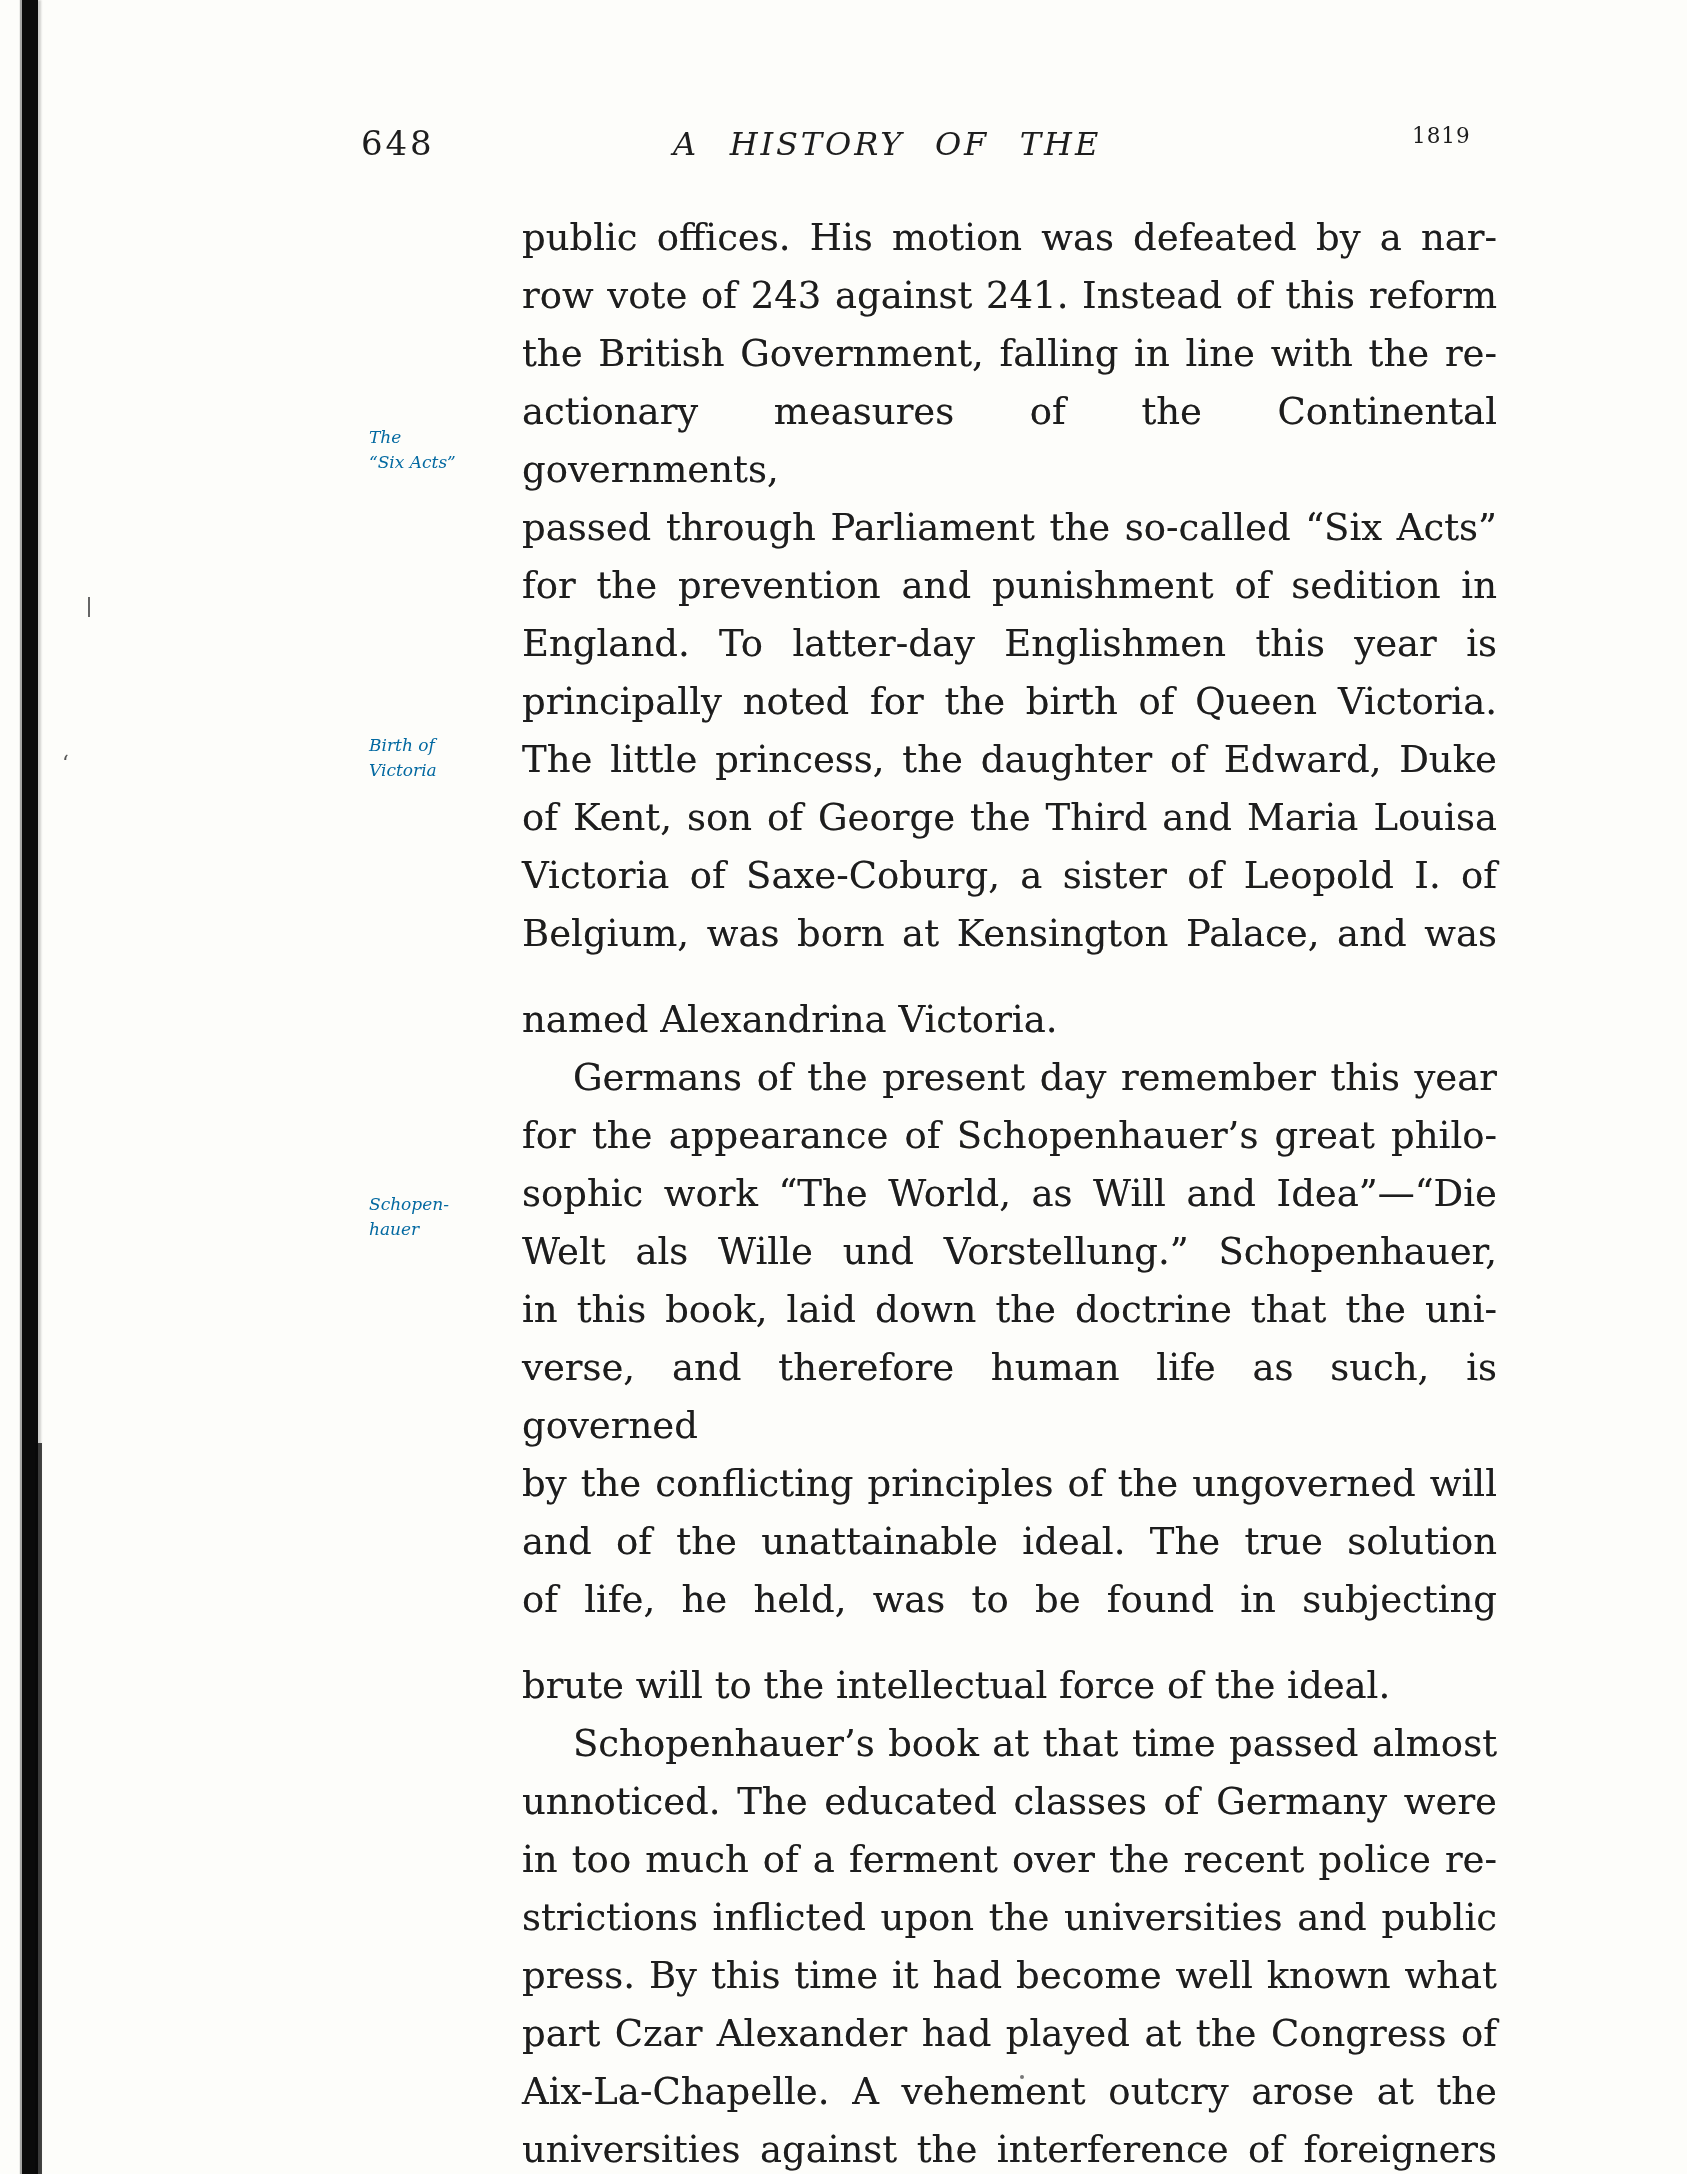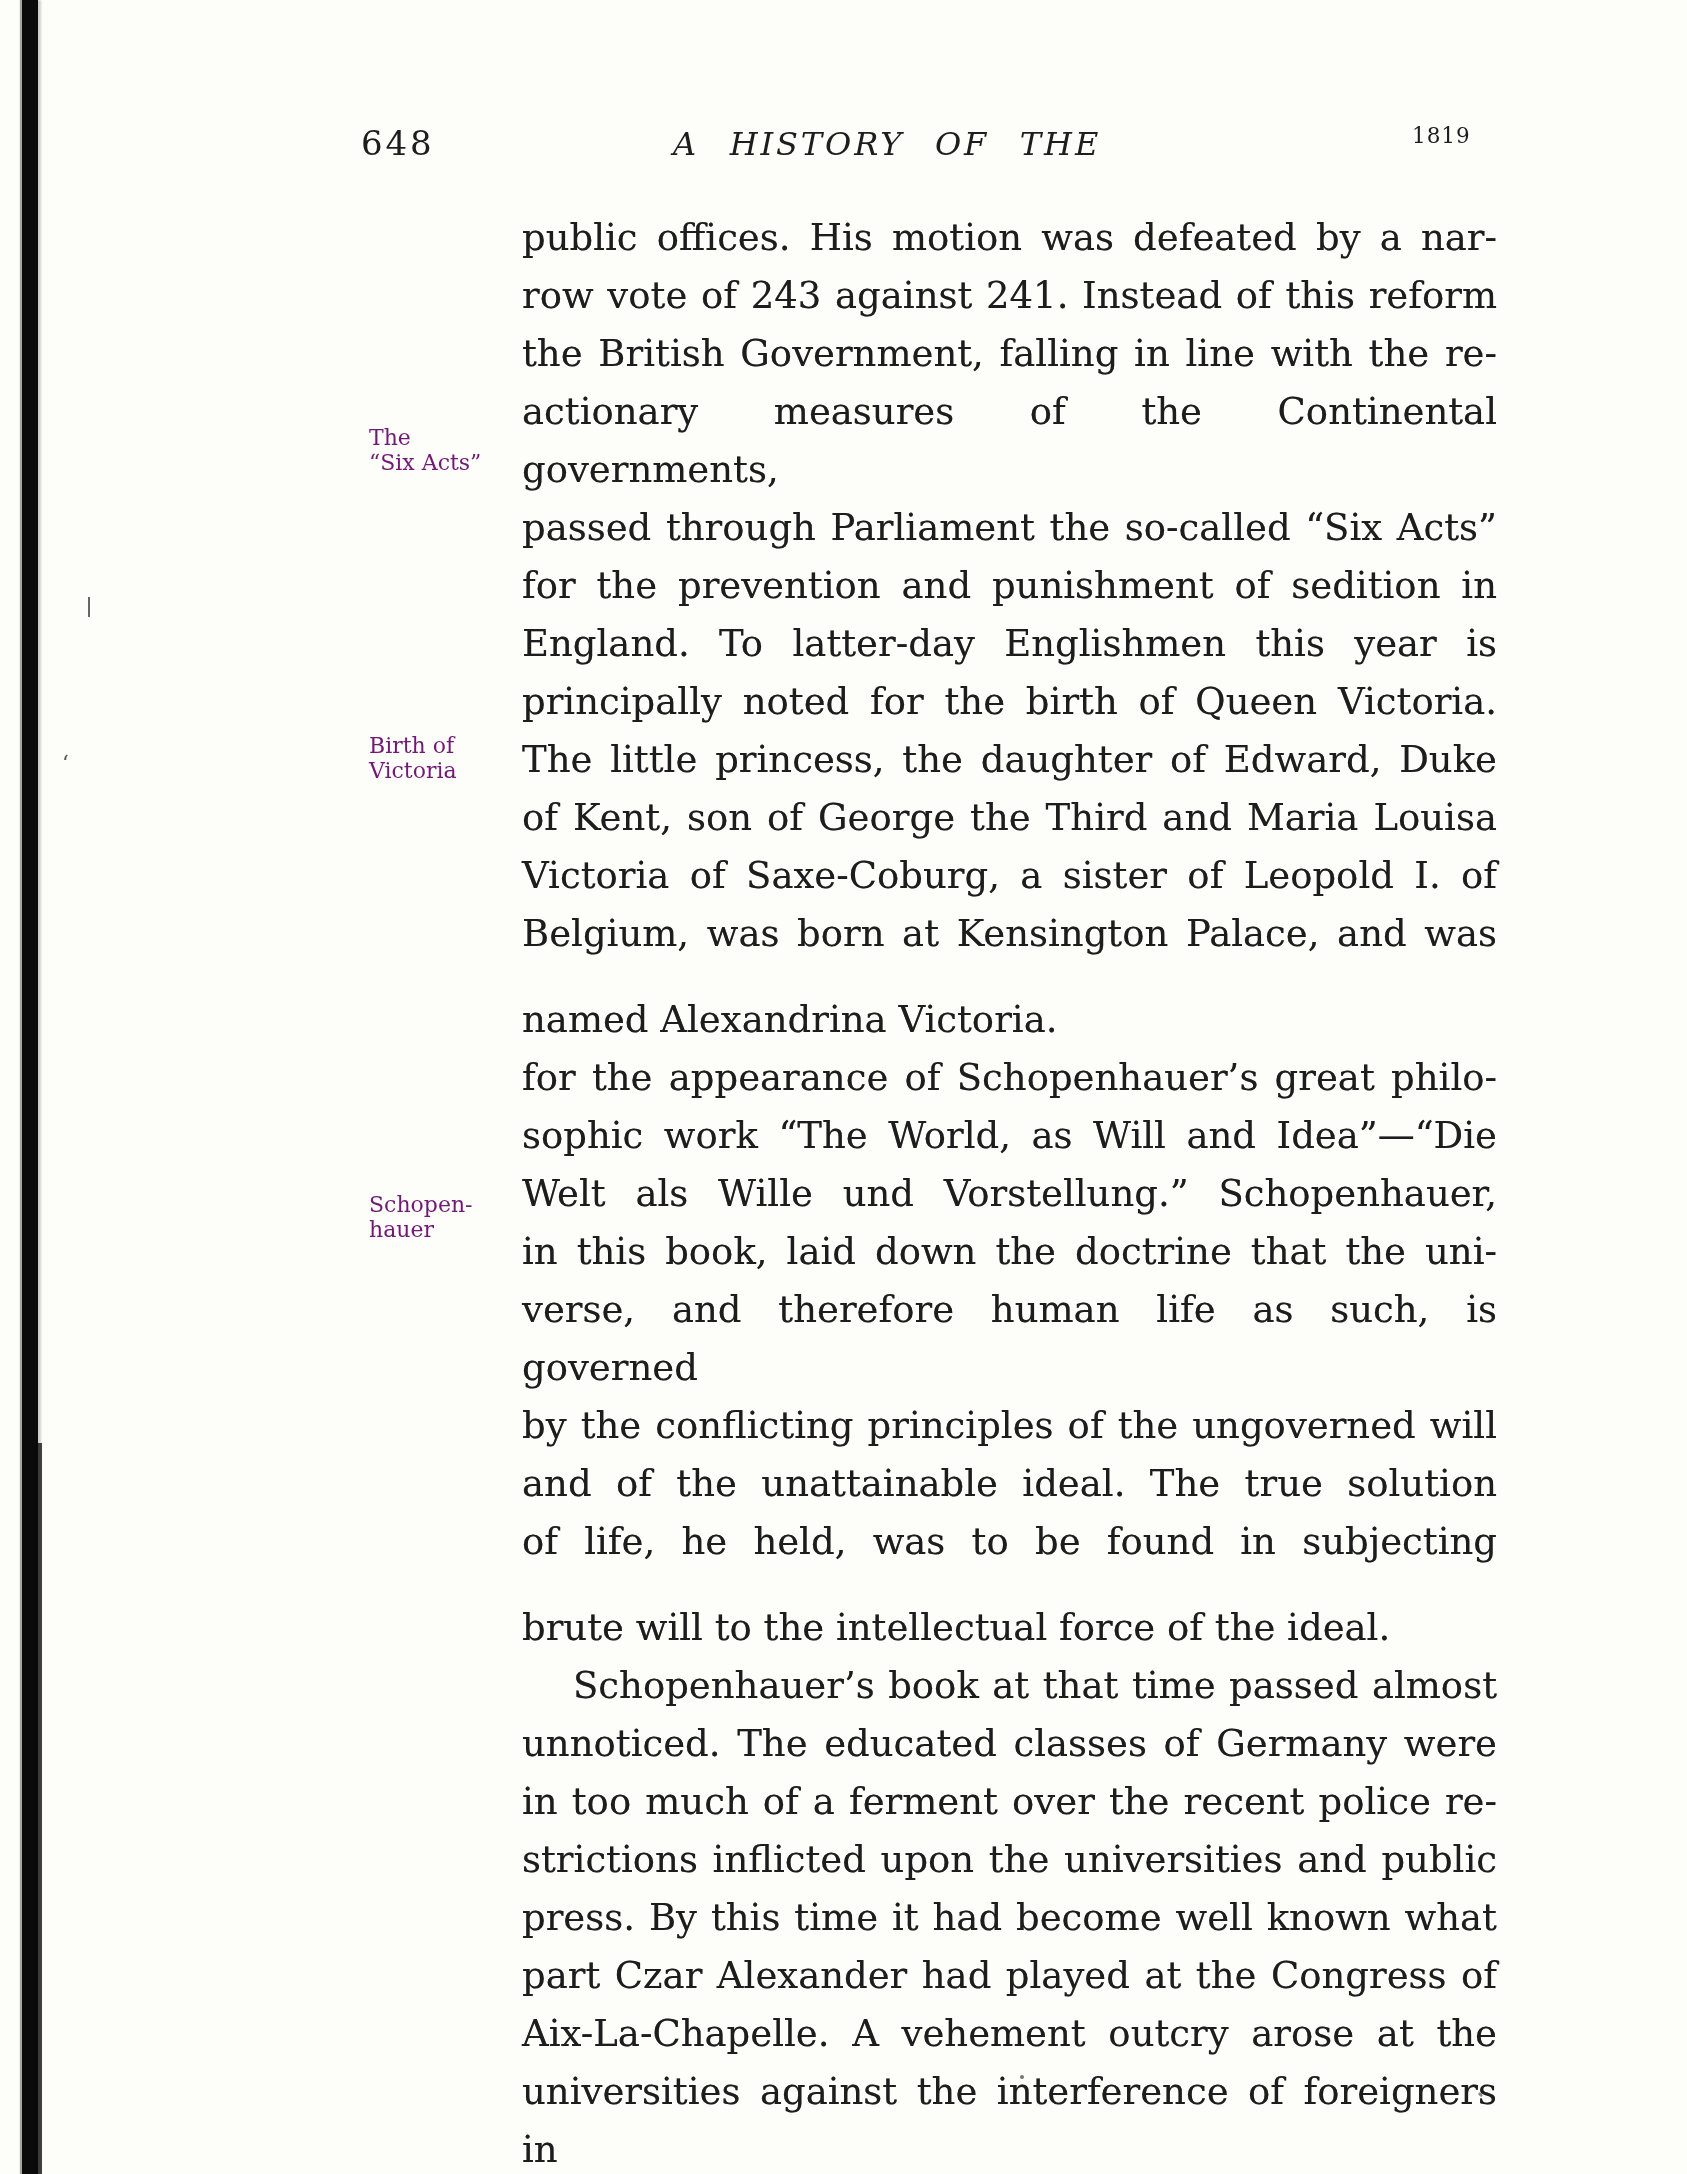--- a/index.html
+++ b/index.html
@@ -71,23 +71,24 @@
     font-size: 21.5px;
     letter-spacing: 1px;
     text-align: center;
   }
 
   
   .margin-note {
     position: absolute;
     left: 369px;
     width: 156px;
-    font-size: 22px;
+    font-size: 17px;
     line-height: 25px;
-    color: #701a75;
+    color: #0369a1;
+    font-style: italic;
   }
   .margin-note span { display: block; white-space: nowrap; }
   .margin-note.six-acts  { top: 425px; }
   .margin-note.victoria  { top: 733px; }
   .margin-note.schopenhauer { top: 1192px; }
 
   
   .body-text {
     position: absolute;
     left: 522px;
@@ -152,20 +153,21 @@
         <div class="line">for the prevention and punishment of sedition in</div>
         <div class="line">England.  To latter-day Englishmen this year is</div>
         <div class="line">principally noted for the birth of Queen Victoria.</div>
         <div class="line">The little princess, the daughter of Edward, Duke</div>
         <div class="line">of Kent, son of George the Third and Maria Louisa</div>
         <div class="line">Victoria of Saxe-Coburg, a sister of Leopold I. of</div>
         <div class="line">Belgium, was born at Kensington Palace, and was</div>
         <div class="line para-end">named Alexandrina Victoria.</div>
       </div>
       <div class="paragraph">
+        <div class="line first-indent">Germans of the present day remember this year</div>
         <div class="line">for the appearance of Schopenhauer’s great philo-</div>
         <div class="line">sophic work “The World, as Will and Idea”—“Die</div>
         <div class="line">Welt als Wille und Vorstellung.”  Schopenhauer,</div>
         <div class="line">in this book, laid down the doctrine that the uni-</div>
         <div class="line">verse, and therefore human life as such, is governed</div>
         <div class="line">by the conflicting principles of the ungoverned will</div>
         <div class="line">and of the unattainable ideal.  The true solution</div>
         <div class="line">of life, he held, was to be found in subjecting</div>
         <div class="line para-end">brute will to the intellectual force of the ideal.</div>
       </div>

